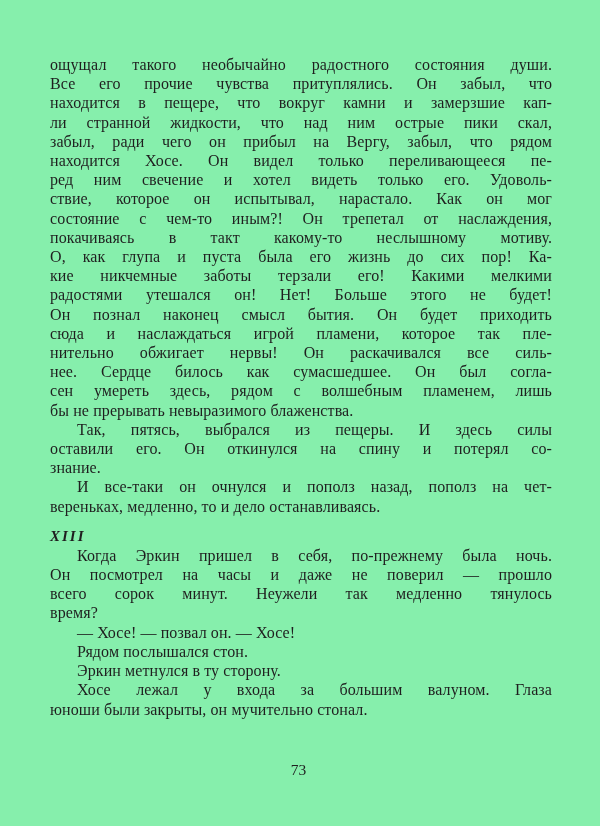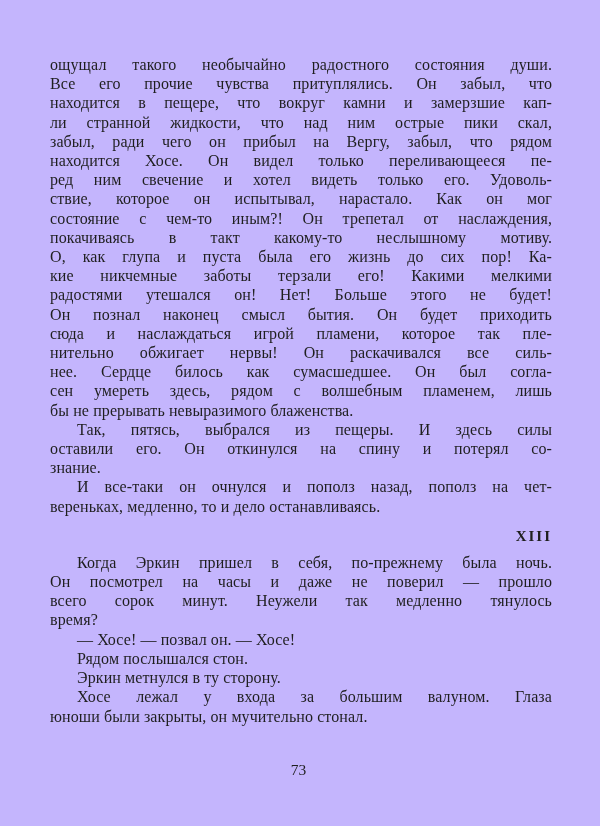--- a/index.html
+++ b/index.html
@@ -11,21 +11,21 @@
   }
   body {
     background: #f6f5f1;
     font-family: "Liberation Serif", "DejaVu Serif", serif;
     color: #1f1f1f;
   }
   .scan-page {
     position: relative;
     width: 600px;
     height: 826px;
-    background: #c4b5fd;
+    background: #86efac;
   }
   .text-col {
     position: absolute;
     left: 50px;
     top: 55px;
     width: 502px;
   }
   .para { margin: 0; padding: 0; }
   .line {
     font-size: 16px;
@@ -35,27 +35,28 @@
     text-align-last: justify;
     letter-spacing: 0.1px;
   }
   .line.last {
     text-align-last: left;
   }
   .line.indent {
     padding-left: 27px;
   }
   .chapter-heading {
-    margin: 11px 0 7px 0;
+    margin: 11px 0 0 0;
     padding: 0;
     font-size: 15px;
     font-weight: bold;
     letter-spacing: 2px;
     line-height: 19px;
-    text-align: right;
+    text-align: left;
+    font-style: italic;
   }
   .page-number {
     position: absolute;
     left: 50px;
     top: 760px;
     width: 497px;
     text-align: center;
     font-size: 15.5px;
     line-height: 19px;
   }

